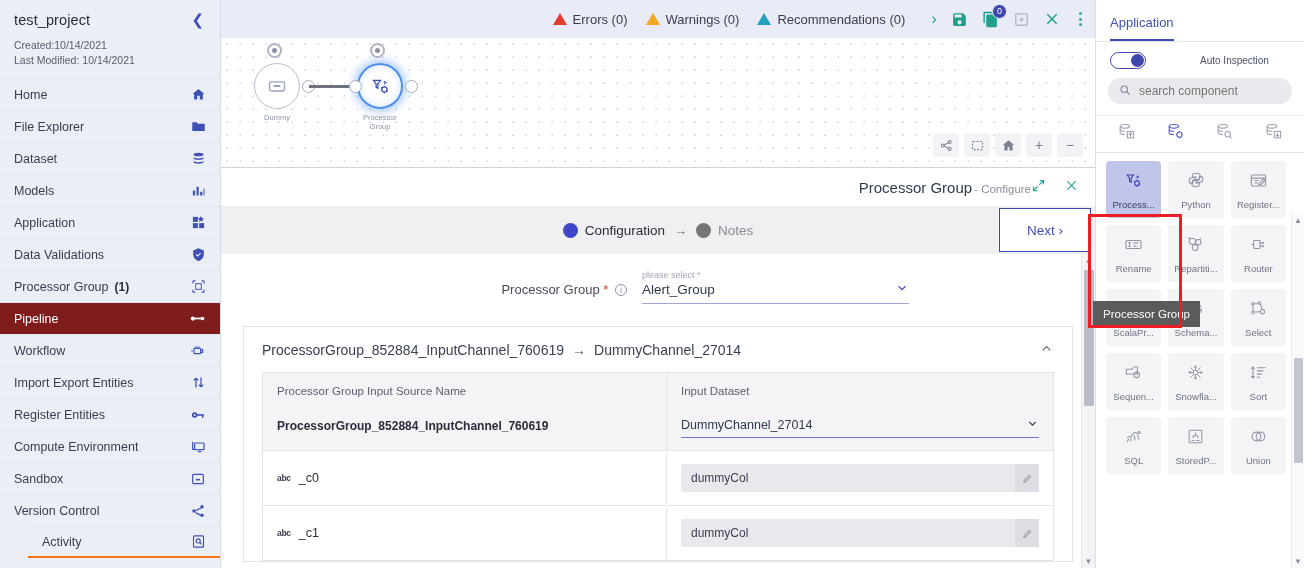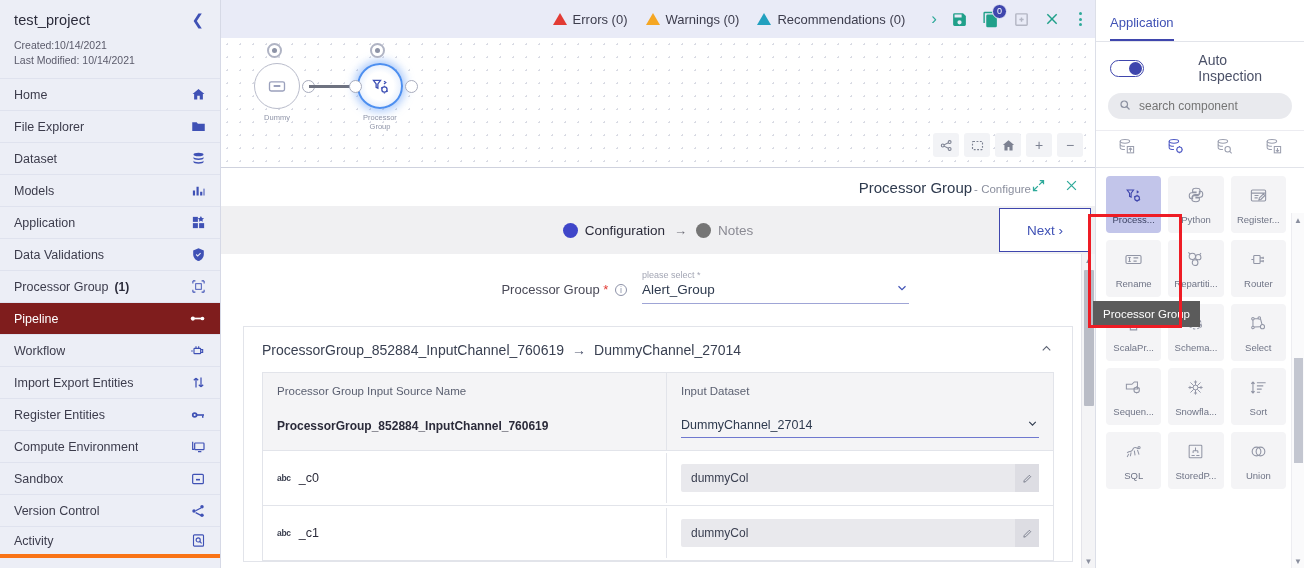--- a/index.html
+++ b/index.html
@@ -34,21 +34,21 @@
   }
   .sb-list { display: flex; flex-direction: column; }
   .sb-item {
     height: 32px;
     display: flex; align-items: center; justify-content: space-between;
     padding: 0 14px;
     border-top: 1px solid #dfe2ee;
     font-size: 12.5px; color: #3c3c4c;
     cursor: pointer; position: relative;
   }
-  .sb-item:last-child { border-bottom: 4px solid #f97316; }
+  .sb-item:last-child { border-bottom: 2px solid #f97316; margin-left: 28px; }
   .sb-item .lbl { white-space: nowrap; overflow: hidden; }
   .sb-item .cnt { font-weight: bold; color: #2b2b3a; margin-left: 6px; font-size: 12px;}
   .sb-item .ic { color: #3f51b5; display: flex; align-items: center; }
   .sb-item.active { background: #7f1d1d; color: #fff; }
   .sb-item.active .ic { color: #fff; }
   .sb-item.active .lbl { color: #fff; }
 
   
   .center { flex: 1 1 auto; display: flex; flex-direction: column; min-width: 0; position: relative; }
 
@@ -242,21 +242,21 @@
   .rp-divider { border-bottom: 1px solid #e2e4ea; }
   .rp-toggle-row { display: flex; align-items: center; gap: 10px; padding: 10px 14px 6px 14px; }
   .toggle {
     width: 36px; height: 17px; border-radius: 9px; border: 1.5px solid #3f46ad;
     background: #fff; position: relative; cursor: pointer;
   }
   .toggle i {
     position: absolute; right: 1px; top: 1px; width: 13px; height: 13px;
     border-radius: 50%; background: #3f46ad; display: block;
   }
-  .rp-toggle-lbl { font-size: 14px; color: #4b5168; margin-left: 44px; }
+  .rp-toggle-lbl { font-size: 10px; color: #4b5168; margin-left: 44px; }
   .rp-search-wrap { padding: 3px 12px 11px 12px; }
   .rp-search {
     background: #e9eaee; border-radius: 14px; height: 26px;
     display: flex; align-items: center; gap: 8px; padding: 0 11px;
   }
   .rp-search .mag { color: #8b90a0; font-size: 11px; }
   .rp-search input {
     border: none; background: transparent; outline: none;
     font-size: 12px; color: #6d7283; width: 100%;
     font-family: "Liberation Sans", sans-serif;

